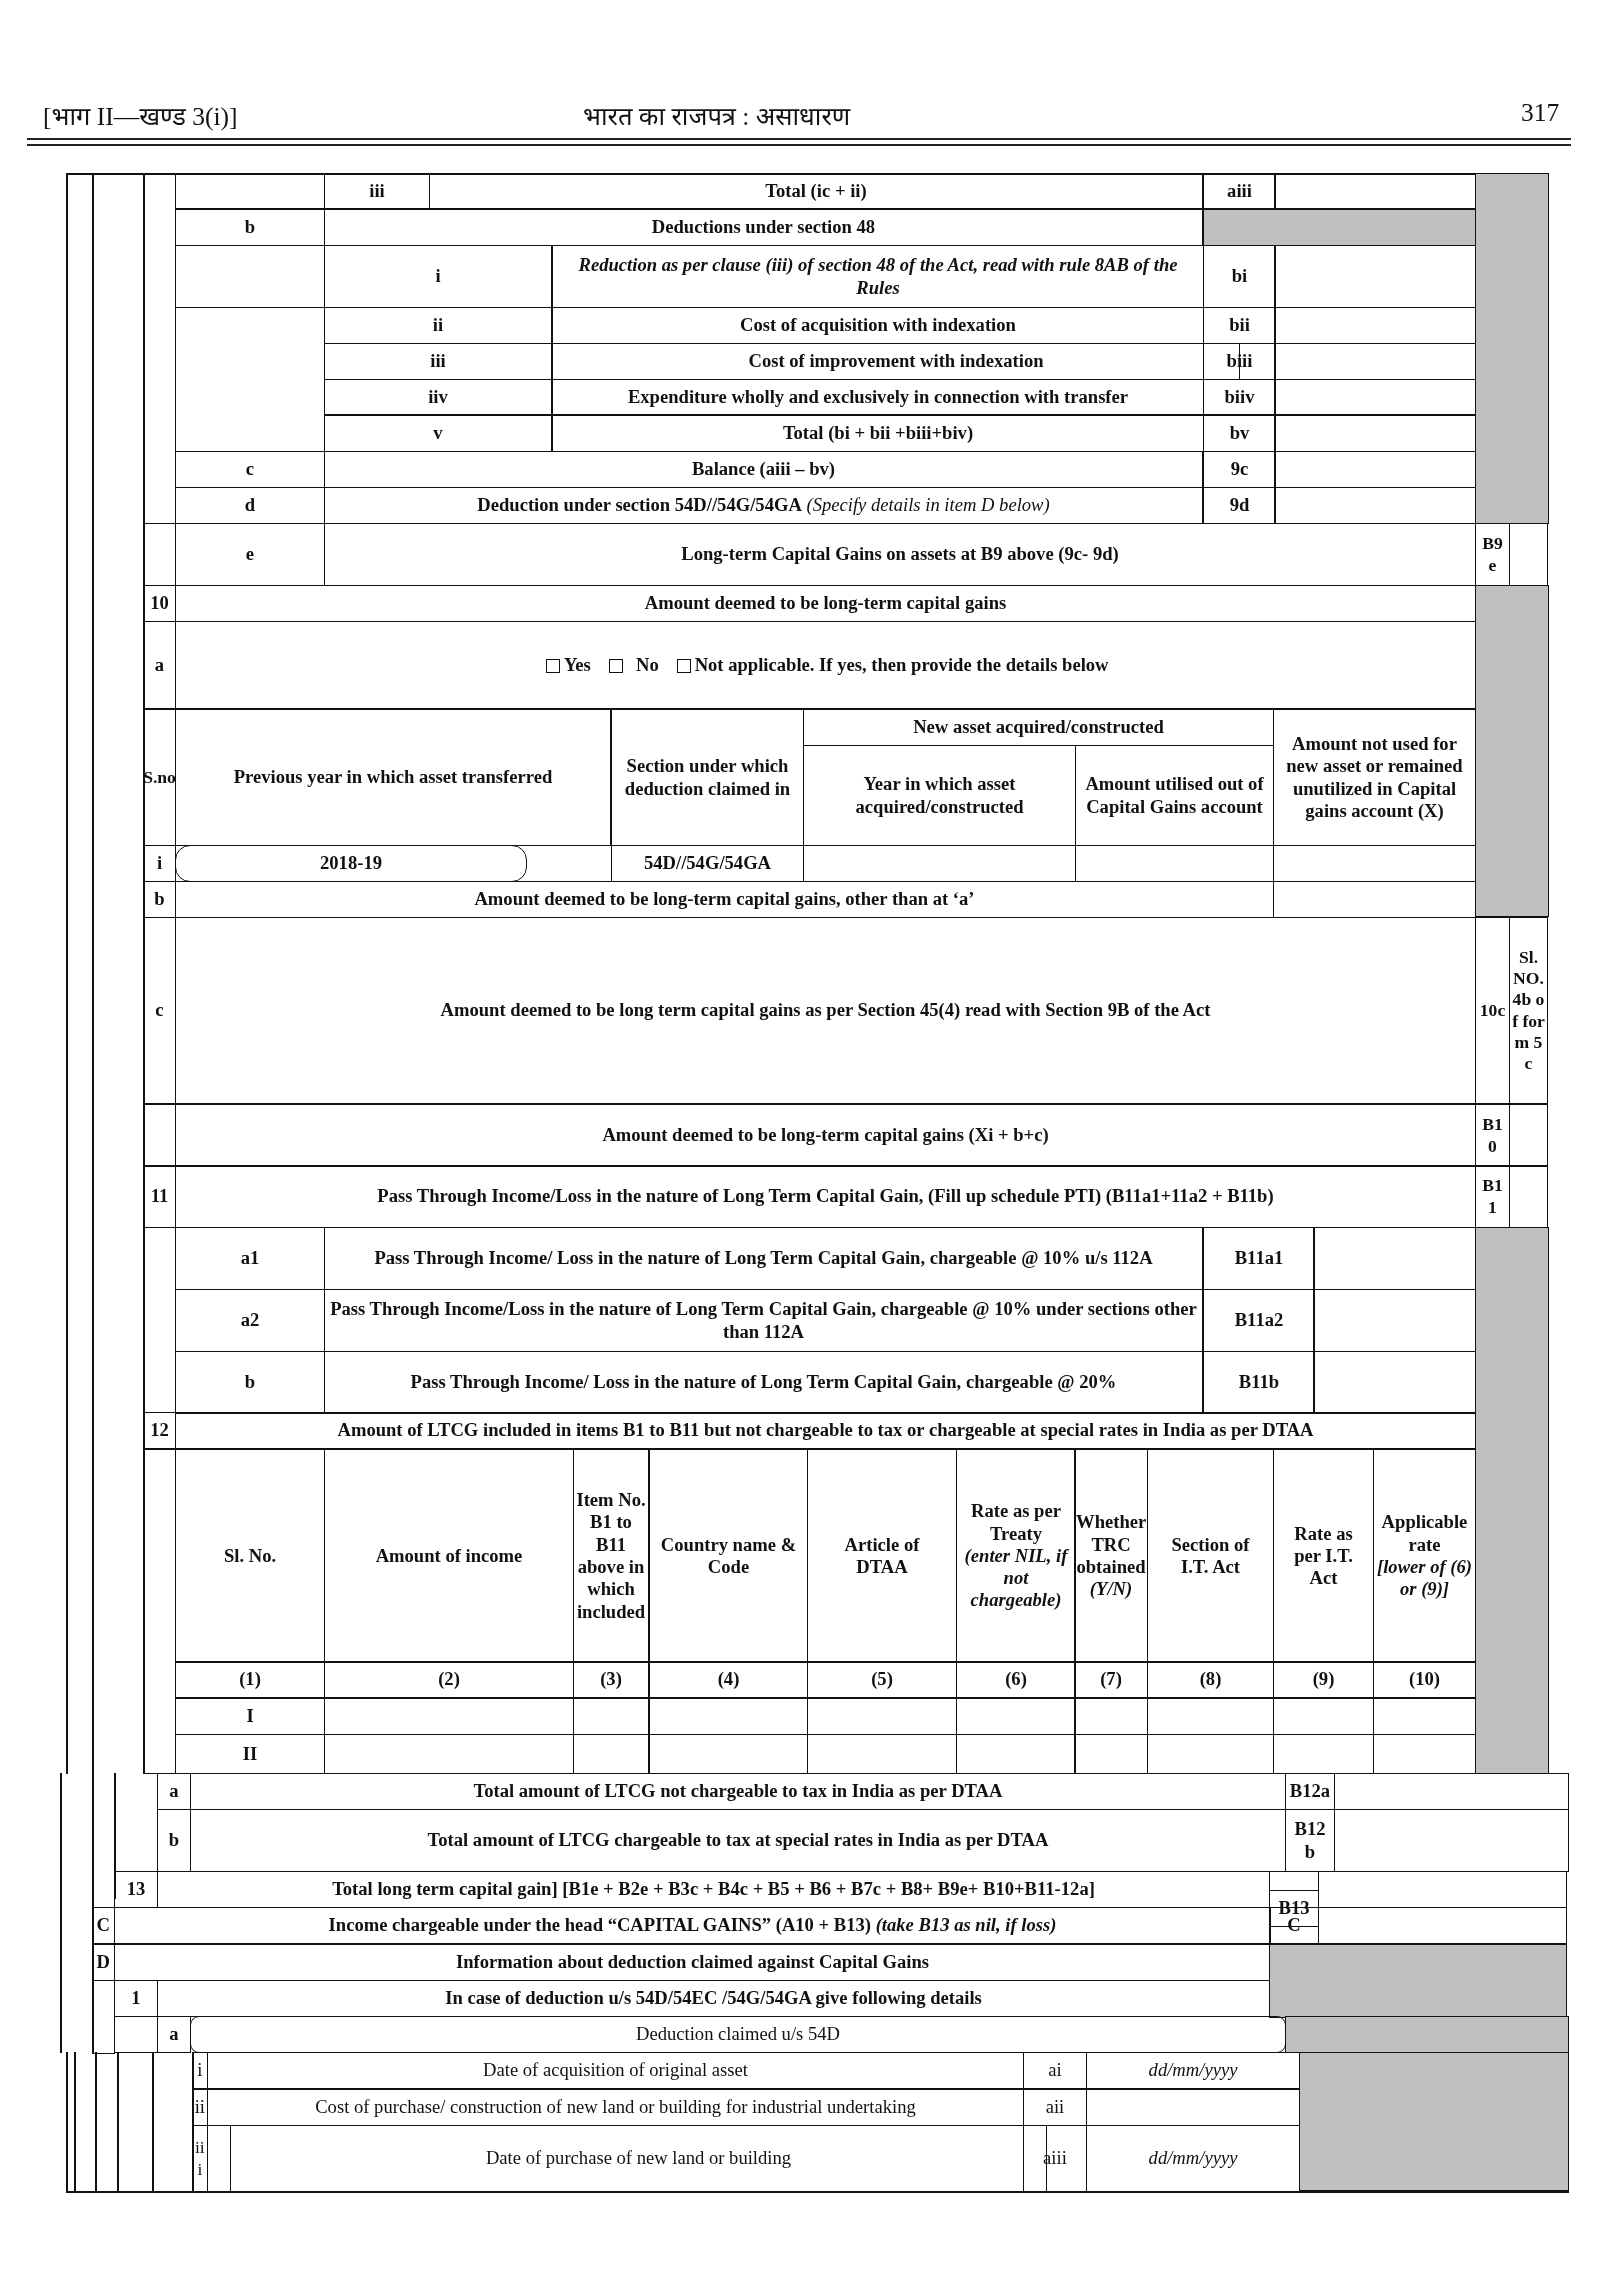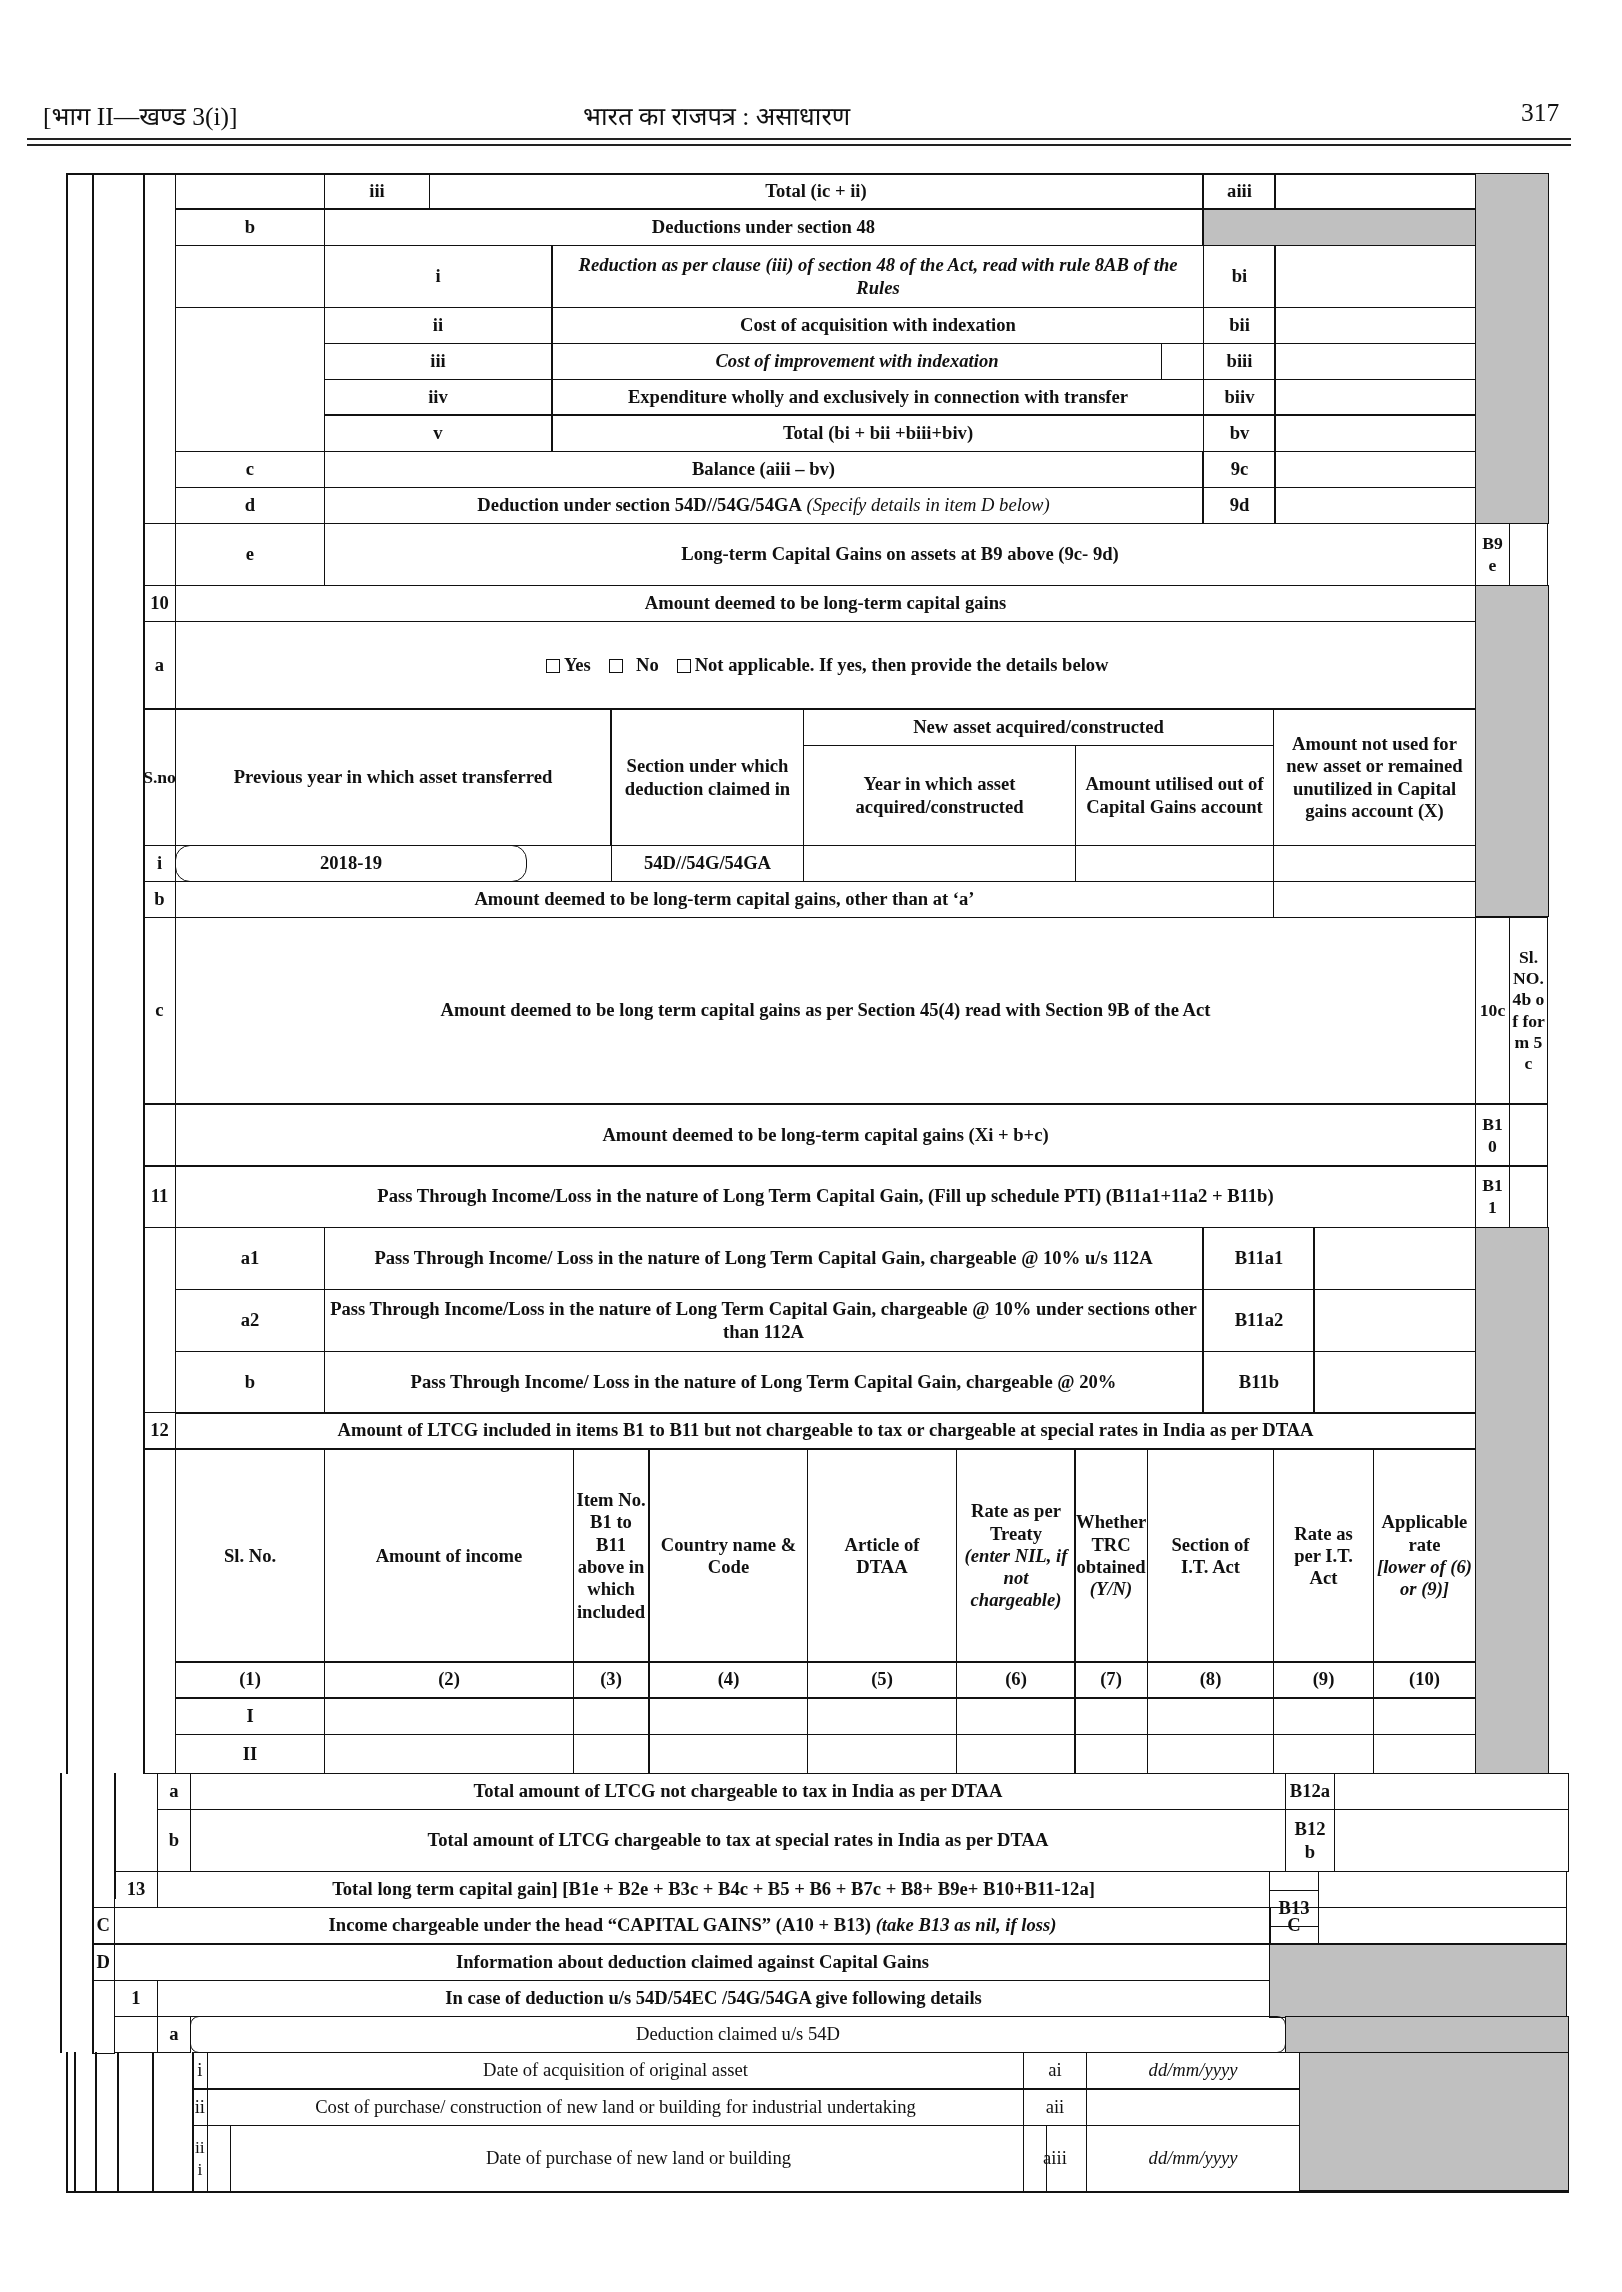--- a/index.html
+++ b/index.html
@@ -50,21 +50,21 @@
   <div class="c b" style="left:1274px; top:245px; width:202px; height:63px;"></div>
 
   <div class="c b" style="left:175px; top:307px; width:150px; height:145px;"></div>
 
   <div class="c b" style="left:324px; top:307px; width:228px; height:37px;">ii</div>
   <div class="c b" style="left:552px; top:307px; width:652px; height:37px;">Cost of acquisition with indexation</div>
   <div class="c b" style="left:1203px; top:307px; width:73px; height:37px;">bii</div>
   <div class="c b" style="left:1274px; top:307px; width:202px; height:37px;"></div>
 
   <div class="c b" style="left:324px; top:343px; width:228px; height:37px;">iii</div>
-  <div class="c b" style="left:552px; top:343px; width:610px; height:37px;font-style:italic;">Cost of improvement with indexation</div>
+  <div class="c b" style="left:552px; top:343px; width:688px; height:37px;">Cost of improvement with indexation</div>
   <div class="c b" style="left:1203px; top:343px; width:73px; height:37px;">biii</div>
   <div class="c b" style="left:1274px; top:343px; width:202px; height:37px;"></div>
 
   <div class="c b" style="left:324px; top:379px; width:228px; height:36px;">iiv</div>
   <div class="c b" style="left:552px; top:379px; width:652px; height:36px;">Expenditure wholly and exclusively in connection with transfer</div>
   <div class="c b" style="left:1203px; top:379px; width:73px; height:36px;">biiv</div>
   <div class="c b" style="left:1274px; top:379px; width:202px; height:36px;"></div>
 
   <div class="c b" style="left:324px; top:415px; width:228px; height:37px;">v</div>
   <div class="c b" style="left:552px; top:415px; width:652px; height:37px;">Total (bi + bii +biii+biv)</div>

